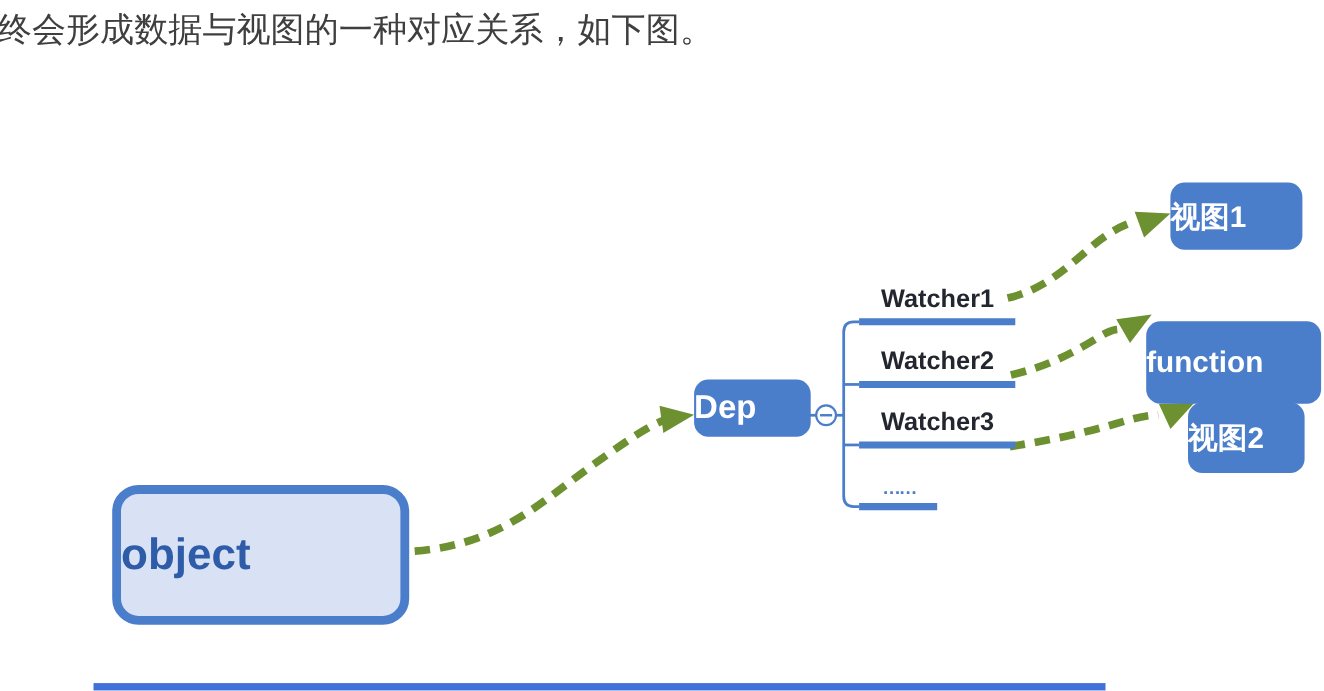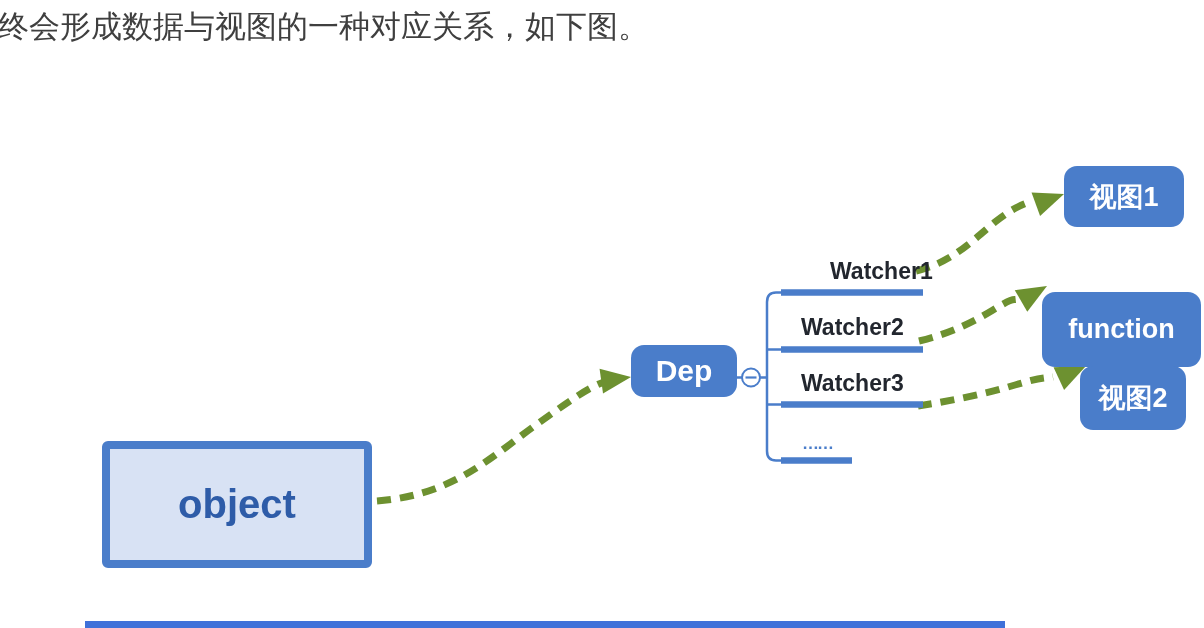--- a/index.html
+++ b/index.html
@@ -23,49 +23,49 @@
   }
   .svg-layer {
     position: absolute;
     left: 0; top: 0;
     width: 1204px; height: 628px;
   }
   .node {
     position: absolute;
     display: flex;
     align-items: center;
-    justify-content: center;
+    justify-content: flex-start;
     box-sizing: border-box;
     color: #ffffff;
     font-weight: 700;
     background: #4a7dca;
     border-radius: 13px;
     white-space: nowrap;
   }
   .node-object {
     left: 102px; top: 441px; width: 270px; height: 127px;
     background: #d8e2f4;
     border: 8px solid #4a7dca;
-    border-radius: 6px;
+    border-radius: 24px;
     color: #2e5ca8;
     font-size: 40px;
   }
   .node-dep      { left: 631px;  top: 345px; width: 106px; height: 52px; font-size: 30px; }
   .node-view1    { left: 1064px; top: 166px; width: 120px; height: 61px; font-size: 27px; }
   .node-function { left: 1042px; top: 272px; width: 159px; height: 75px; font-size: 27px; margin-top: 20px; }
   .node-view2    { left: 1080px; top: 366px; width: 106px; height: 64px; font-size: 27px; }
   .watcher-label {
     position: absolute;
     left: 801px;
     font-size: 23px;
     font-weight: 700;
     color: #22262e;
     white-space: nowrap;
   }
-  .wl-1 { top: 258px; margin-left: 29px; }
+  .wl-1 { top: 258px; }
   .wl-2 { top: 314px; }
   .wl-3 { top: 370px; }
   .watcher-dots {
     position: absolute;
     left: 802px;
     top: 434px;
     font-size: 17px;
     font-weight: 700;
     letter-spacing: -2px;
     color: #4a7dca;

